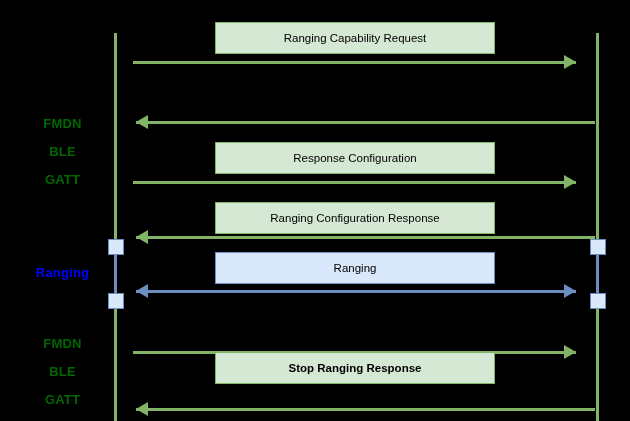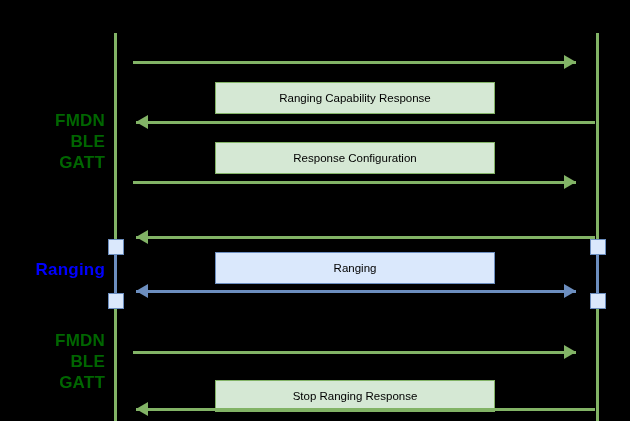--- a/index.html
+++ b/index.html
@@ -21,24 +21,24 @@
     height: 421px;
     background: #000000;
   }
   .lifeline {
     position: absolute;
     width: 3px;
     background: #82b366;
   }
   .phase-label {
     position: absolute;
-    text-align: right;
-    font-size: 17px;
+    text-align: center;
+    font-size: 13px;
     font-weight: bold;
-    line-height: 21px;
+    line-height: 28px;
     color: #006600;
     white-space: pre-line;
     letter-spacing: 0.2px;
   }
   .phase-label.ranging-label {
     color: #0000ff;
   }
   .msg-box {
     position: absolute;
     left: 215px;
@@ -108,47 +108,48 @@
   <div class="lifeline" style="left:596px; top:33px; height:388px;"></div>
 
   <div class="phase-label" style="left:20px; top:110px; width:85px;">FMDN
 BLE
 GATT</div>
   <div class="phase-label ranging-label" style="left:20px; top:259px; width:85px;">Ranging</div>
   <div class="phase-label" style="left:20px; top:330px; width:85px;">FMDN
 BLE
 GATT</div>
 
+  <div class="msg-box" style="top:22px;">Ranging Capability Request</div>
   <div class="arrow-line" style="left:133px; top:61px; width:443px;"></div>
   <div class="arrow-head right" style="left:564px; top:55px;"></div>
 
-  <div class="msg-box" style="top:82px;">Ranging Capability Response</div>
   <div class="arrow-line" style="left:136px; top:121px; width:459px;"></div>
   <div class="arrow-head left" style="left:136px; top:115px;"></div>
 
   <div class="msg-box" style="top:142px;">Response Configuration</div>
   <div class="arrow-line" style="left:133px; top:181px; width:443px;"></div>
   <div class="arrow-head right" style="left:564px; top:175px;"></div>
 
+  <div class="msg-box" style="top:202px;">Ranging Configuration Response</div>
   <div class="arrow-line" style="left:136px; top:236px; width:459px;"></div>
   <div class="arrow-head left" style="left:136px; top:230px;"></div>
 
   <div class="activation-bar" style="left:114px; top:246px; height:54px;"></div>
   <div class="activation-node" style="left:108px; top:239px;"></div>
   <div class="activation-node" style="left:108px; top:293px;"></div>
 
   <div class="activation-bar" style="left:596px; top:246px; height:54px;"></div>
   <div class="activation-node" style="left:590px; top:239px;"></div>
   <div class="activation-node" style="left:590px; top:293px;"></div>
 
   <div class="msg-box blue" style="top:252px;">Ranging</div>
   <div class="arrow-line blue" style="left:136px; top:290px; width:440px;"></div>
   <div class="arrow-head left blue" style="left:136px; top:284px;"></div>
   <div class="arrow-head right blue" style="left:564px; top:284px;"></div>
 
   <div class="arrow-line" style="left:133px; top:351px; width:443px;"></div>
   <div class="arrow-head right" style="left:564px; top:345px;"></div>
 
-  <div class="msg-box" style="top:380px;">Stop Ranging Response</div>
+  <div class="msg-box" style="top:352px;font-weight:bold;">Stop Ranging Response</div>
   <div class="arrow-line" style="left:136px; top:408px; width:459px;"></div>
   <div class="arrow-head left" style="left:136px; top:402px;"></div>
 
 </div>
 
 </body></html>

